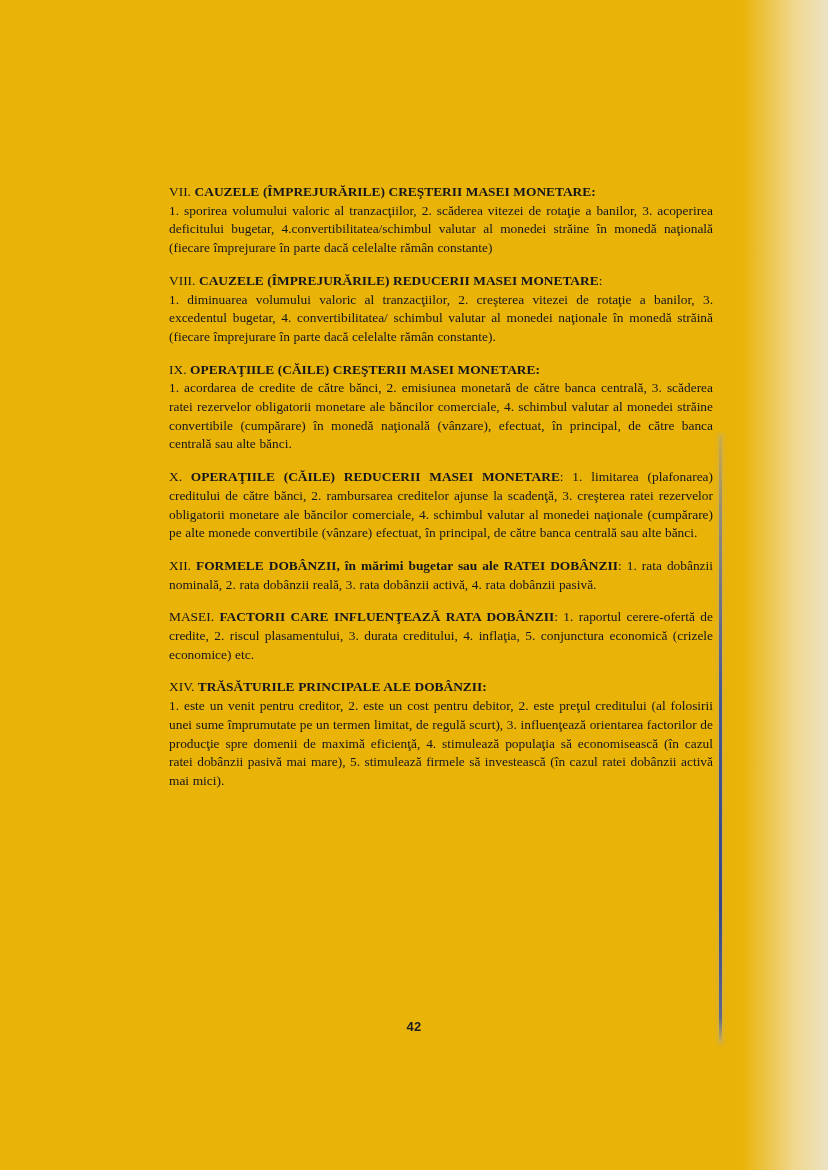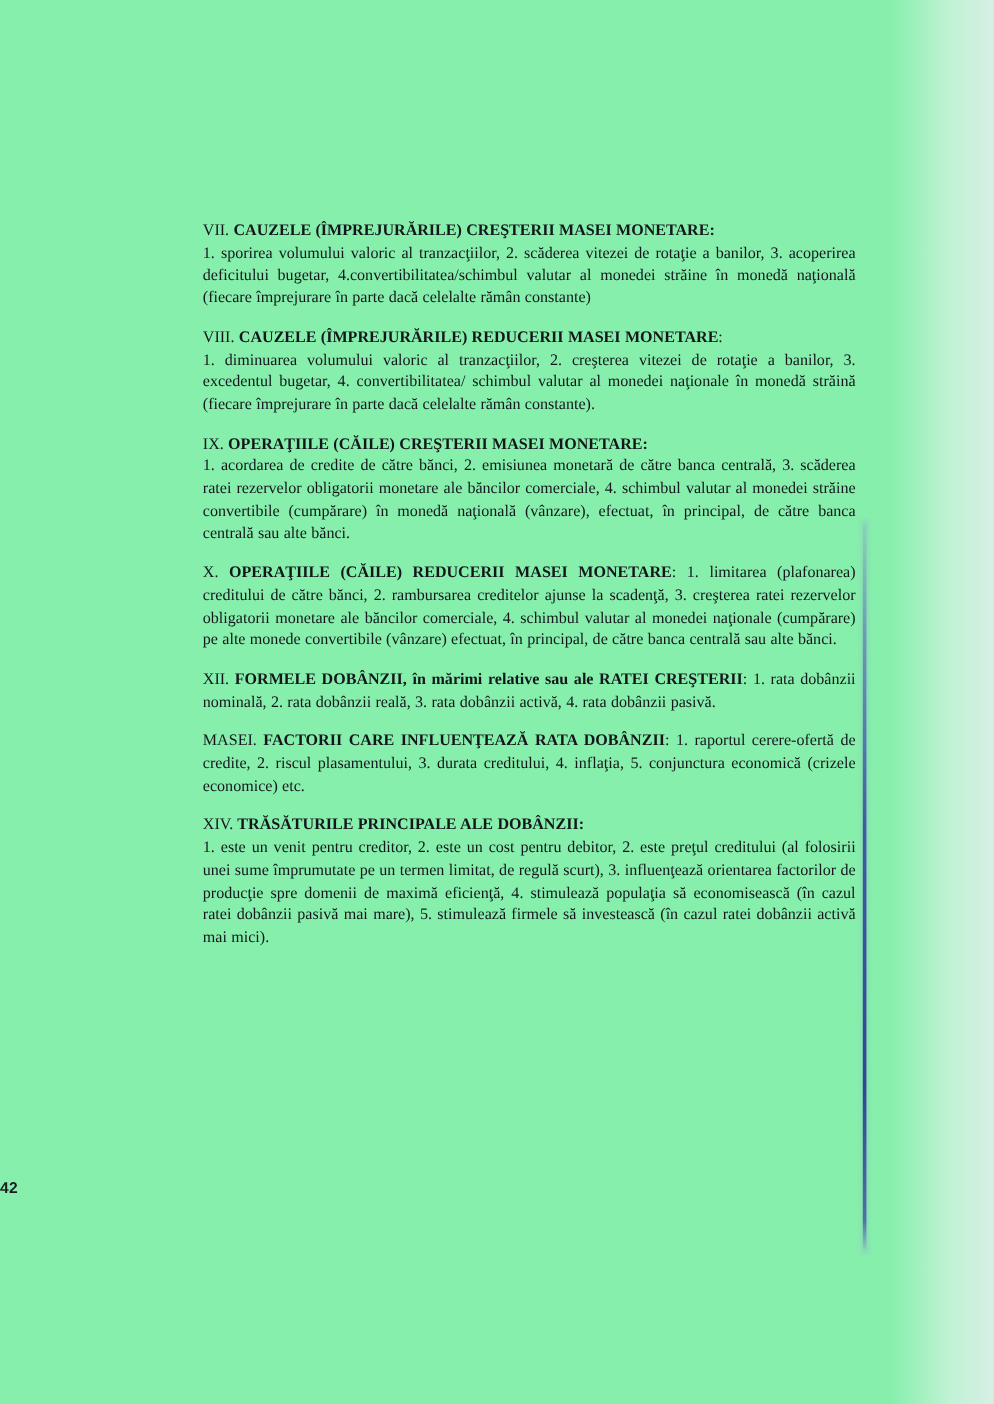--- a/index.html
+++ b/index.html
@@ -16,21 +16,21 @@
     overflow: hidden;
     position: relative;
   }
 
   
   #page-sheet {
     position: absolute;
     left: 0; top: 0;
     width: 828px;
     height: 1170px;
-    background: #86efac;
+    background: #eab308;
   }
 
   
   #scan-edge-shadow {
     position: absolute;
     right: 0; top: 0;
     width: 86px;
     height: 1170px;
     background: linear-gradient(to right, rgba(255,255,255,0) 0%, rgba(244,245,248,0.55) 60%, rgba(236,238,243,0.8) 100%);
     pointer-events: none;
@@ -101,41 +101,42 @@
     text-align: left;
   }
   .body-text {
     font-weight: normal;
   }
 
   
   #page-number {
     position: absolute;
     left: 0;
-    top: 982px;
+    top: 1019px;
     width: 828px;
+    text-align: center;
     font-family: "Liberation Sans", "DejaVu Sans", sans-serif;
     font-size: 13px;
     font-weight: bold;
     color: #1a1c24;
     letter-spacing: 0.3px;
   }
 </style>
 </head>
 <body>
 
 <div id="page-sheet">
 
   <div id="text-column">
       <p class="section"><span class="head-block"><span class="numeral">VII.</span><span class="heading"> CAUZELE (ÎMPREJURĂRILE) CREŞTERII MASEI MONETARE:</span></span><span class="body-text">1. sporirea volumului valoric al tranzacţiilor, 2. scăderea vitezei de rotaţie a banilor, 3. acoperirea deficitului bugetar, 4.convertibilitatea/schimbul valutar al monedei străine în monedă naţională (fiecare împrejurare în parte dacă celelalte rămân constante)</span></p>
       <p class="section"><span class="head-block"><span class="numeral">VIII.</span><span class="heading"> CAUZELE (ÎMPREJURĂRILE) REDUCERII MASEI MONETARE</span><span class="body-text">:</span></span><span class="body-text">1. diminuarea volumului valoric al tranzacţiilor, 2. creşterea vitezei de rotaţie a banilor, 3. excedentul bugetar, 4. convertibilitatea/ schimbul valutar al monedei naţionale în monedă străină (fiecare împrejurare în parte dacă celelalte rămân constante).</span></p>
       <p class="section"><span class="head-block"><span class="numeral">IX.</span><span class="heading"> OPERAŢIILE (CĂILE) CREŞTERII MASEI MONETARE:</span></span><span class="body-text">1.  acordarea de credite de către bănci, 2. emisiunea monetară de către banca centrală, 3. scăderea ratei rezervelor obligatorii monetare ale băncilor comerciale, 4. schimbul valutar al monedei străine convertibile (cumpărare) în monedă naţională (vânzare), efectuat, în principal, de către banca centrală sau alte bănci.</span></p>
       <p class="section"><span><span class="numeral">X.</span><span class="heading"> OPERAŢIILE (CĂILE) REDUCERII MASEI MONETARE</span><span class="body-text">:</span></span><span class="body-text"> 1. limitarea (plafonarea) creditului de către bănci, 2. rambursarea creditelor ajunse la scadenţă, 3. creşterea ratei rezervelor obligatorii monetare ale băncilor comerciale, 4. schimbul valutar al monedei naţionale (cumpărare) pe alte monede convertibile (vânzare) efectuat, în principal, de către banca centrală sau alte bănci.</span></p>
       <p class="section"></p>
-      <p class="section"><span><span class="numeral">XII.</span><span class="heading"> FORMELE DOBÂNZII, în mărimi relative sau ale RATEI CREŞTERII</span><span class="body-text">:</span></span><span class="body-text"> 1. rata dobânzii nominală, 2. rata dobânzii reală, 3. rata dobânzii activă, 4. rata dobânzii pasivă.</span></p>
+      <p class="section"><span><span class="numeral">XII.</span><span class="heading"> FORMELE DOBÂNZII, în mărimi bugetar sau ale RATEI DOBÂNZII</span><span class="body-text">:</span></span><span class="body-text"> 1. rata dobânzii nominală, 2. rata dobânzii reală, 3. rata dobânzii activă, 4. rata dobânzii pasivă.</span></p>
       <p class="section"><span><span class="numeral">MASEI.</span><span class="heading"> FACTORII CARE INFLUENŢEAZĂ RATA DOBÂNZII</span><span class="body-text">:</span></span><span class="body-text"> 1. raportul cerere-ofertă de credite, 2. riscul plasamentului, 3. durata creditului, 4. inflaţia, 5. conjunctura economică (crizele economice) etc.</span></p>
       <p class="section"><span class="head-block"><span class="numeral">XIV.</span><span class="heading"> TRĂSĂTURILE PRINCIPALE ALE DOBÂNZII:</span></span><span class="body-text">1. este un venit pentru creditor, 2. este un cost pentru debitor, 2. este preţul creditului (al folosirii unei sume împrumutate pe un termen limitat, de regulă scurt), 3. influenţează orientarea factorilor de producţie spre domenii de maximă eficienţă, 4. stimulează populaţia să economisească (în cazul ratei dobânzii pasivă mai mare), 5. stimulează firmele să investească (în cazul ratei dobânzii activă mai mici).</span></p>
     </div>
 
   <div id="page-number">42</div>
 
   <div id="scan-blue-line-halo"></div>
   <div id="scan-blue-line"></div>
   <div id="scan-edge-shadow"></div>
 

